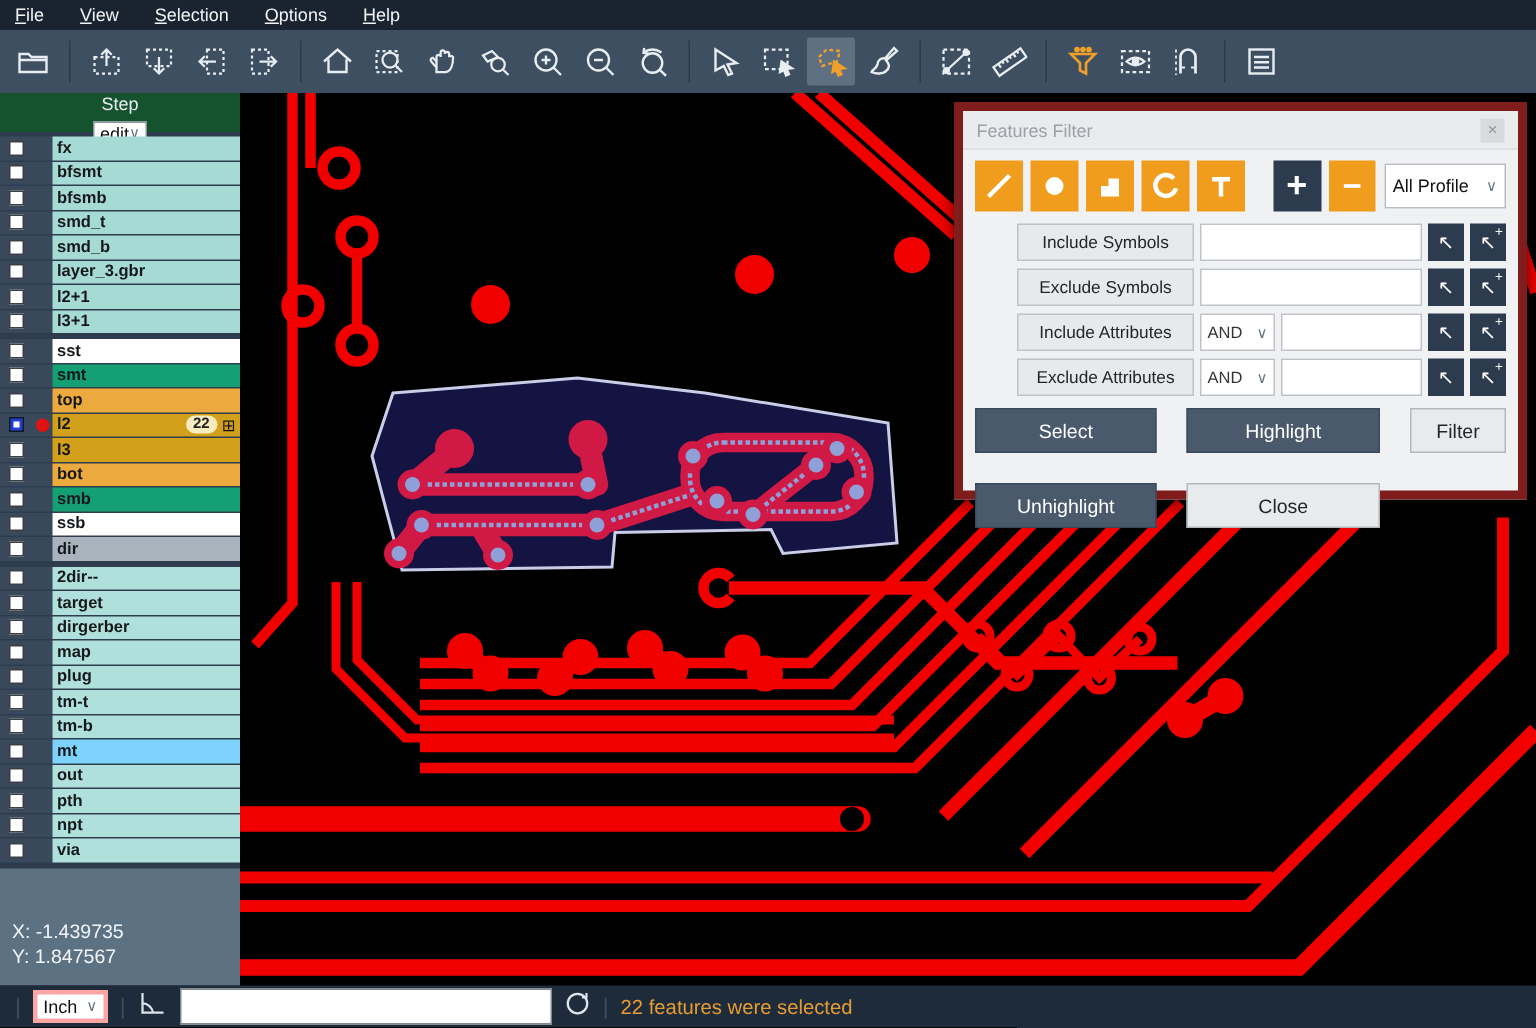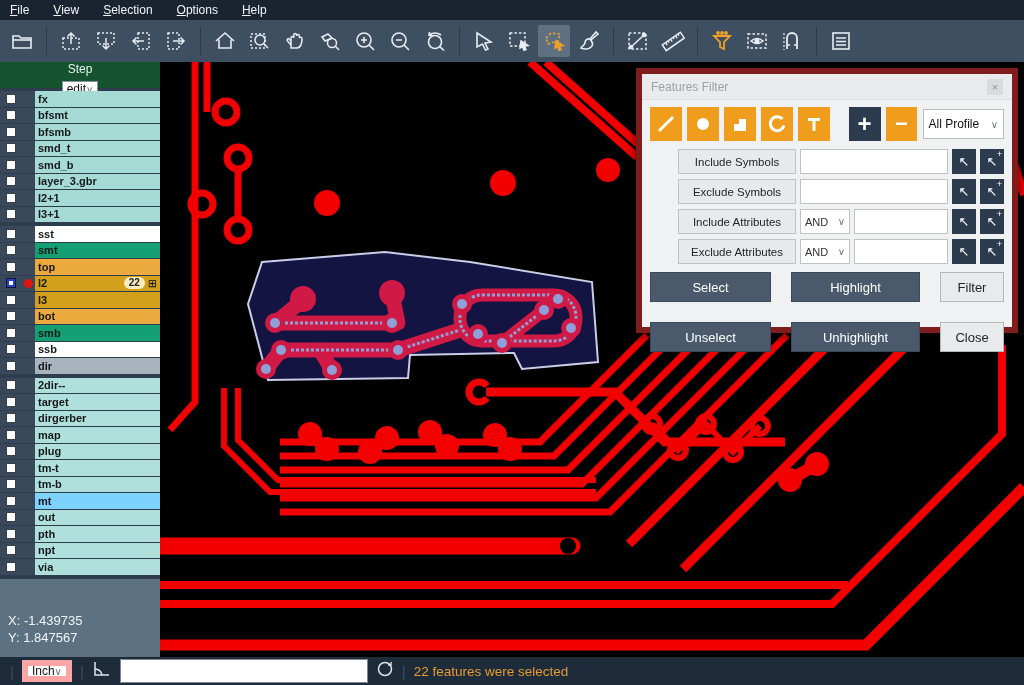--- a/index.html
+++ b/index.html
@@ -76,21 +76,21 @@
   .arrowbtn .plusmark { position:absolute; top:1px; right:2px; font-size:9px; line-height:9px; }
   .actions { display:grid; grid-template-columns:121px 129px 1fr; gap:20px; margin-top:8px; }
   .abtn { height:30px; display:flex; align-items:center; justify-content:center; font-size:13px; }
   .abtn.navy { background:#4A5A6C; border:1px solid #3a4a5c; color:#fff; }
   .abtn.light { background:#E8EAEC; border:1px solid #b3b8bd; color:#21262b; }
 
   
   .statusbar { position:absolute; left:0; top:657px; width:1024px; height:28px;
     background:#1E2B3A; display:flex; align-items:center; gap:8px; padding:0 10px; }
   .ssep { color:#3D4F61; font-size:15px; }
-  .unitsel { width:50px; height:22px; background:#fff; border:6px solid #fca5a5; display:flex;
+  .unitsel { width:50px; height:22px; background:#fff; border:3px solid #fca5a5; display:flex;
     align-items:center; justify-content:space-between; padding:0 4px; font-size:12px; color:#111; }
   .sinput { width:248px; height:24px; background:#fff; border:1px solid #7e8890; }
   .smsg { color:#E79B33; font-size:13.5px; font-weight:400; }
 </style>
 </head>
 <body>
 
 <div class="menubar">
   <span class="menu-item">File</span>
   <span class="menu-item">View</span>
@@ -697,21 +697,20 @@
       <div class="arrowbtn">
           <span>↖</span>
           <span class="plusmark">+</span>
         </div>
     </div>
 
     <div class="actions">
       <div class="abtn navy">Select</div>
       <div class="abtn navy">Highlight</div>
       <div class="abtn light">Filter</div>
-      <div class="abtn navy">Unselect</div>
       <div class="abtn navy">Unhighlight</div>
       <div class="abtn light">Close</div>
     </div>
   </div>
 </div>
 
 <div class="statusbar">
   <span class="ssep">|</span>
   <div class="unitsel">
     <span>Inch</span>

